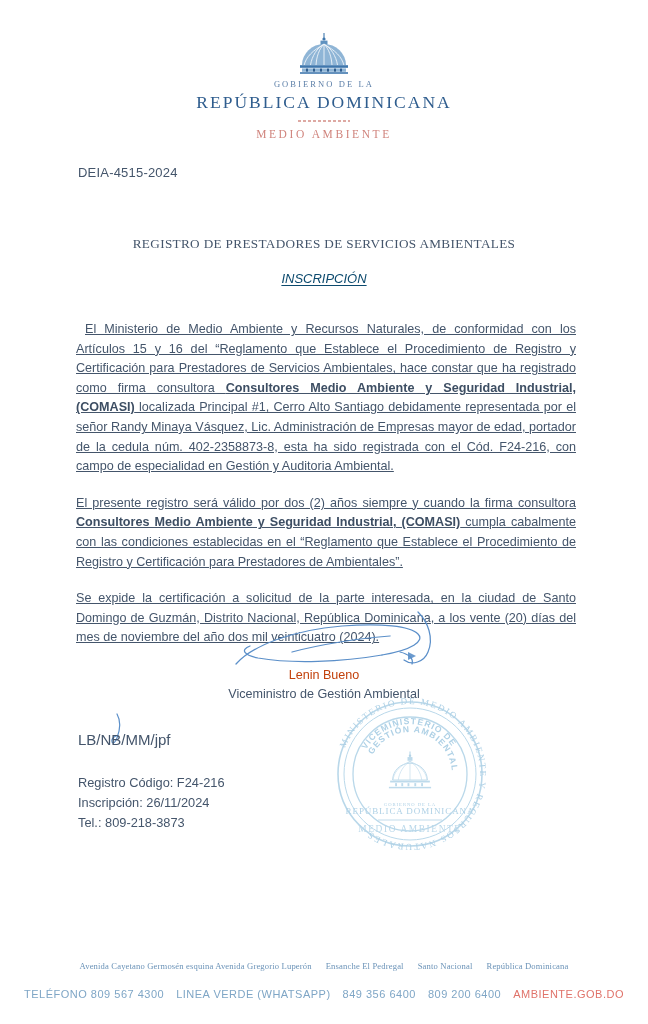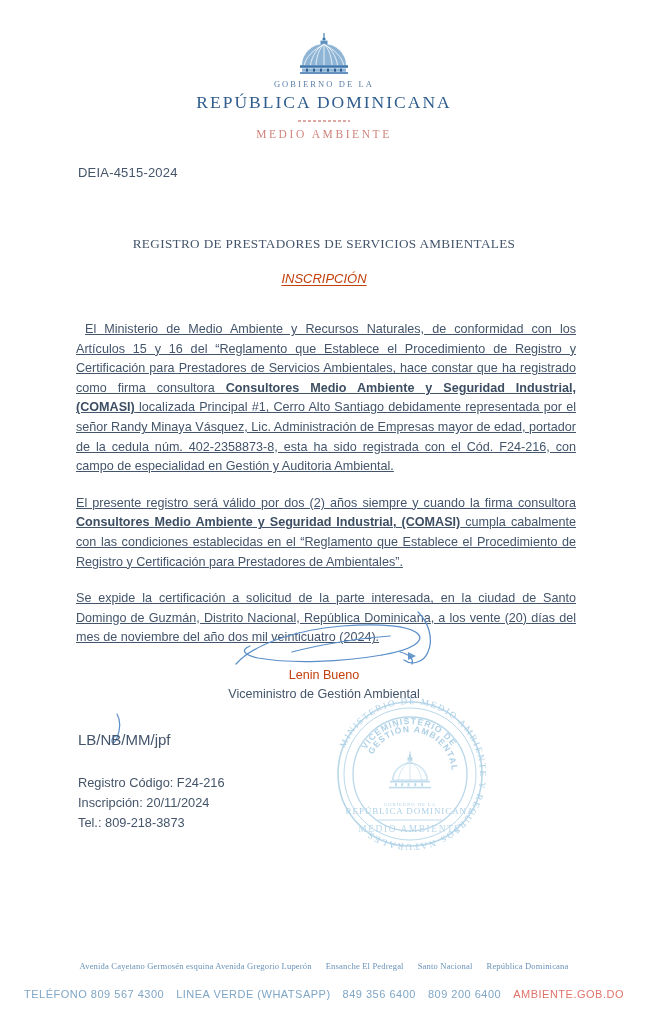--- a/index.html
+++ b/index.html
@@ -82,21 +82,21 @@
   }
   .doc-subtitle {
     position: absolute;
     left: 0; right: 0;
     top: 271px;
     text-align: center;
     font-size: 13px;
     font-style: italic;
     text-decoration: underline;
     text-underline-offset: 2px;
-    color: #c2410c;
+    color: #0c4a6e;
   }
 
   
   .body-area {
     position: absolute;
     left: 76px;
     top: 320px;
     width: 500px;
     text-decoration: underline;
   }
@@ -326,21 +326,21 @@
 </svg>
 
 <svg class="ink-flourish" viewBox="0 0 26 34" aria-hidden="true">
   <path d="M13 2 C17 9 16 18 13 26 C11 31 9 32 8 30 C7 28 9 25 12 24" fill="none" stroke="#5b8fc9" stroke-width="1.2" stroke-linecap="round"></path>
 </svg>
 
 <div class="initials">LB/NB/MM/jpf</div>
 
 <div class="reg-list">
   <div>Registro Código: F24-216</div>
-  <div>Inscripción: 20/11/2024</div>
+  <div>Inscripción: 26/11/2024</div>
   <div>Tel.: 809-218-3873</div>
 </div>
 
 <div class="footer">
   <div class="footer-line1">
     <span>Avenida Cayetano Germosén esquina Avenida Gregorio Luperón</span><span>Ensanche El Pedregal</span><span>Santo Nacional</span><span>República Dominicana</span>
   </div>
   <div class="footer-line2">
     <span>TELÉFONO 809 567 4300</span><span>LINEA VERDE (WHATSAPP)</span><span>849 356 6400</span><span>809 200 6400</span><span class="footer-url">AMBIENTE.GOB.DO</span>
   </div>

